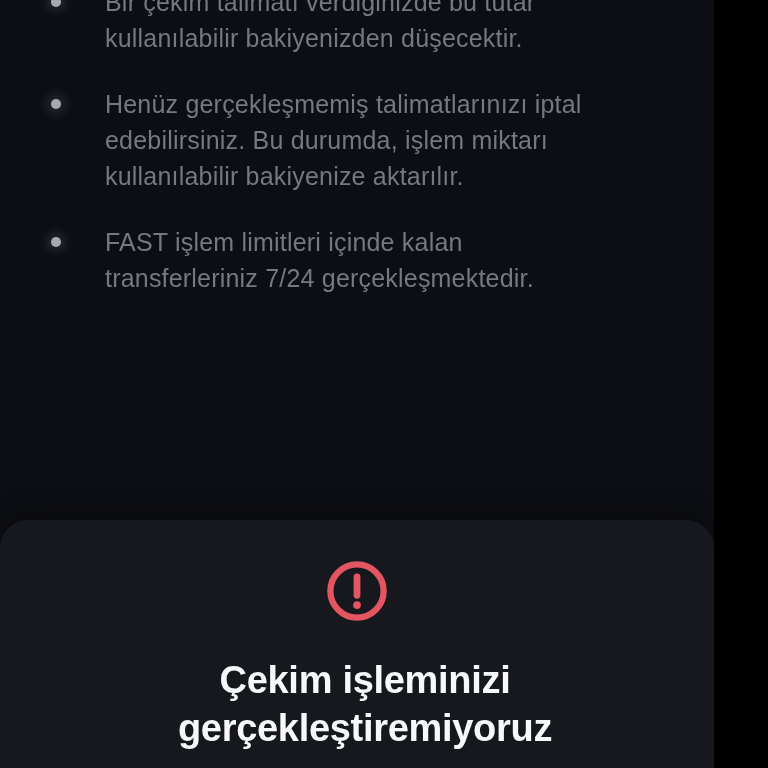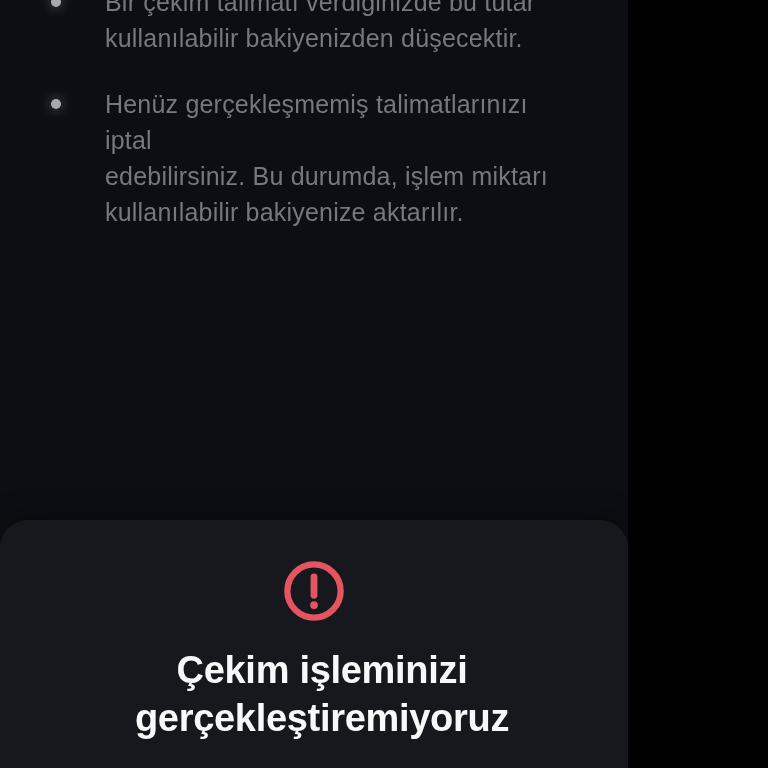--- a/index.html
+++ b/index.html
@@ -8,21 +8,21 @@
     --list_text:#75787f;
     --bullet_dot:#a6a9ae;
     --error:#e35561;
     --title_text:#f7f8f9;
   }
   *{margin:0;padding:0;box-sizing:border-box;}
   html,body{background:#000;}
   body{font-family:"Liberation Sans","DejaVu Sans",sans-serif;}
   .screen{
     position:relative;
-    width:628px;height:768px;
+    width:714px;height:768px;
     overflow:hidden;
     background:var(--page_bg);
   }
   
   .info-list{
     position:absolute;
     top:-16px;left:51px;right:70px;
     list-style:none;
   }
   .info-item{
@@ -54,21 +54,21 @@
     background:var(--sheet_bg);
     border-radius:28px 28px 0 0;
     box-shadow:0 -6px 24px rgba(0,0,0,0.35);
   }
   .error-icon{
     display:block;
     width:62px;height:62px;
     margin:40px auto 0;
   }
   .sheet-title{
-    margin-top:24px;
+    margin-top:34px;
     font-size:38px;
     line-height:48px;
     font-weight:700;
     letter-spacing:-0.3px;
     text-align:center;
     color:var(--title_text);
     white-space:pre-line;
     padding-left:16px;
   }
 </style>
@@ -82,20 +82,25 @@
       <span class="bullet-dot"></span>
       <span class="info-text">Bir çekim talimatı verdiğinizde bu tutar
 kullanılabilir bakiyenizden düşecektir.</span>
     </li>
     <li class="info-item">
       <span class="bullet-dot"></span>
       <span class="info-text">Henüz gerçekleşmemiş talimatlarınızı iptal
 edebilirsiniz. Bu durumda, işlem miktarı
 kullanılabilir bakiyenize aktarılır.</span>
     </li>
+    <li class="info-item">
+      <span class="bullet-dot"></span>
+      <span class="info-text">FAST işlem limitleri içinde kalan
+transferleriniz 7/24 gerçekleşmektedir.</span>
+    </li>
   </ul>
 
   <div class="sheet">
     <svg class="error-icon" viewBox="0 0 64 64" fill="none" xmlns="http://www.w3.org/2000/svg">
       <circle cx="32" cy="32" r="27.5" stroke="var(--error)" stroke-width="6.5"></circle>
       <line x1="32" y1="17.5" x2="32" y2="36.5" stroke="var(--error)" stroke-width="7" stroke-linecap="round"></line>
       <circle cx="32" cy="46.5" r="4" fill="var(--error)"></circle>
     </svg>
     <h1 class="sheet-title">Çekim işleminizi
 gerçekleştiremiyoruz</h1>

